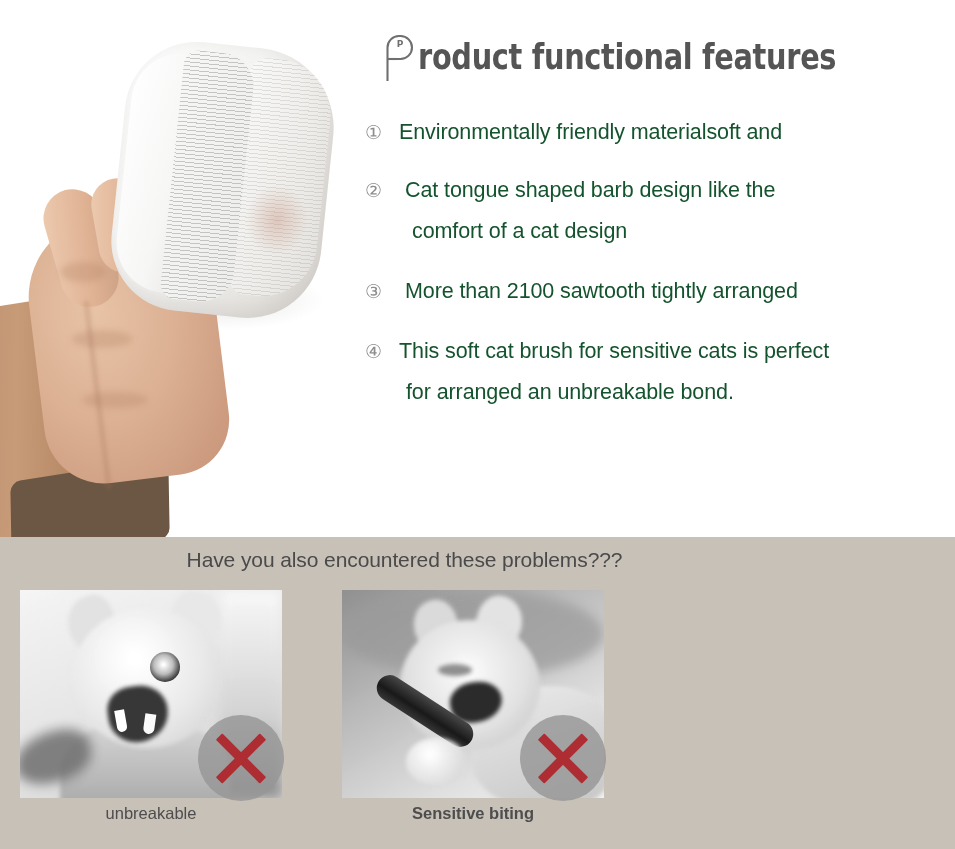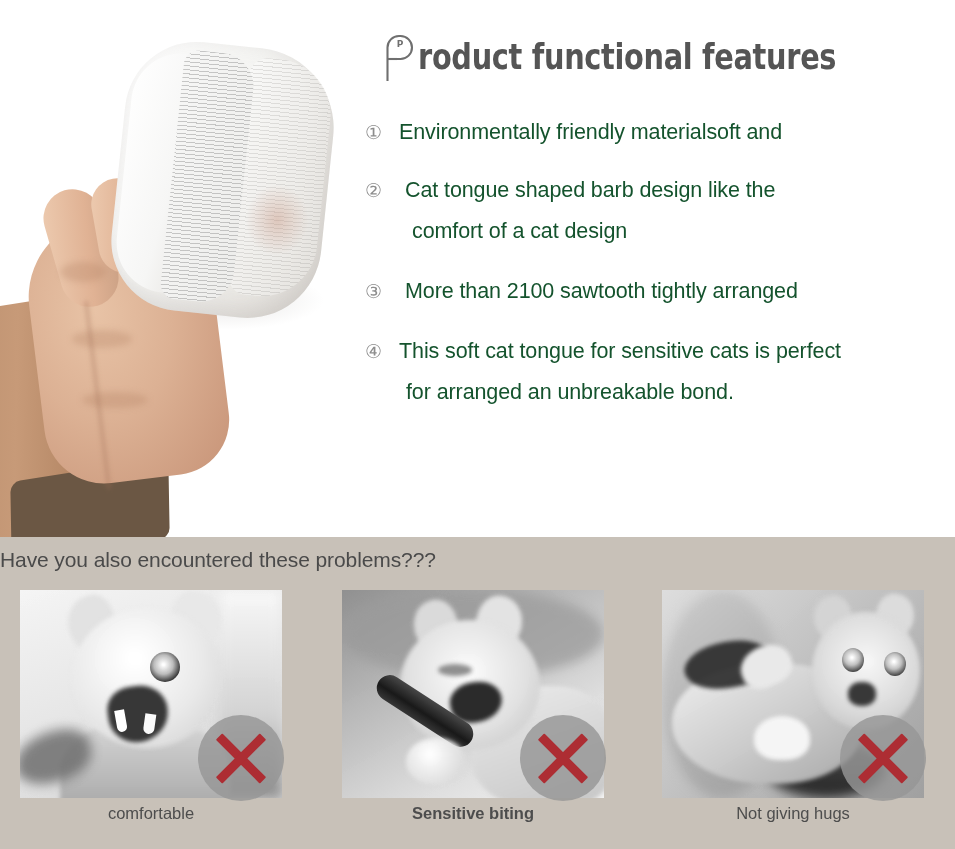--- a/index.html
+++ b/index.html
@@ -247,21 +247,21 @@
     top: 537px;
     width: 955px;
     height: 312px;
     background: #c8c1b8;
   }
   #problems-heading {
     position: absolute;
     left: 0;
     top: 11px;
     width: 809px;
-    text-align: left;
+    text-align: center;
     font-size: 21px;
     color: #4a4a4a;
     letter-spacing: -0.1px;
   }
   #photo-row {
     position: absolute;
     left: 0;
     top: 53px;
     width: 955px;
     height: 210px;
@@ -427,21 +427,21 @@
         <div class="feature-item fi-3">
           <span class="fi-marker">③</span>
           <span class="fi-text">
             <span>More than 2100 sawtooth  tightly arranged</span>
           </span>
         </div>
 
         <div class="feature-item fi-4">
           <span class="fi-marker">④</span>
           <span class="fi-text">
-            <span>This soft cat tongue for sensitive cats is perfect</span>
+            <span>This soft cat brush for sensitive cats is perfect</span>
             <span class="l2">for arranged an unbreakable bond.</span>
           </span>
         </div>
 
       </div>
     </div>
   </div>
 
   <div id="problems-section">
 
@@ -460,21 +460,21 @@
           <div class="blob p0-eye"></div>
           <div class="blob p0-mouth soft"></div>
           <div class="blob p0-fang1"></div>
           <div class="blob p0-fang2"></div>
           <div class="blob p0-leaf softer"></div>
         </div>
         <div class="x-badge">
             <i class="b1"></i>
             <i class="b2"></i>
           </div>
-        <div class="cat-caption">comfortable</div>
+        <div class="cat-caption">unbreakable</div>
       </div>
 
       <div class="photo-cell pc-1">
         <div class="photo-frame">
           <div class="ph-bg ph1-bg"></div>
           <div class="blob p1-blanket softer"></div>
           <div class="blob p1-body soft"></div>
           <div class="blob p1-ear-l soft"></div>
           <div class="blob p1-ear-r soft"></div>
           <div class="blob p1-head soft"></div>
@@ -483,39 +483,17 @@
           <div class="p1-stick blob"></div>
           <div class="blob p1-paw soft"></div>
         </div>
         <div class="x-badge">
             <i class="b1"></i>
             <i class="b2"></i>
           </div>
         <div class="cat-caption">Sensitive biting</div>
       </div>
 
-      <div class="photo-cell pc-2">
-        <div class="photo-frame">
-          <div class="ph-bg ph2-bg"></div>
-          <div class="p2-sleeve blob softer"></div>
-          <div class="p2-pants blob softer"></div>
-          <div class="blob p2-body soft"></div>
-          <div class="blob p2-dark soft"></div>
-          <div class="blob p2-paw1 soft"></div>
-          <div class="blob p2-ear-l soft"></div>
-          <div class="blob p2-ear-r soft"></div>
-          <div class="blob p2-head soft"></div>
-          <div class="blob p2-eye1"></div>
-          <div class="blob p2-eye2"></div>
-          <div class="blob p2-mouth soft"></div>
-          <div class="blob p2-paw2 soft"></div>
-        </div>
-        <div class="x-badge">
-            <i class="b1"></i>
-            <i class="b2"></i>
-          </div>
-        <div class="cat-caption">Not giving hugs</div>
-      </div>
 
     </div>
   </div>
 
 </div>
 
 </body></html>

